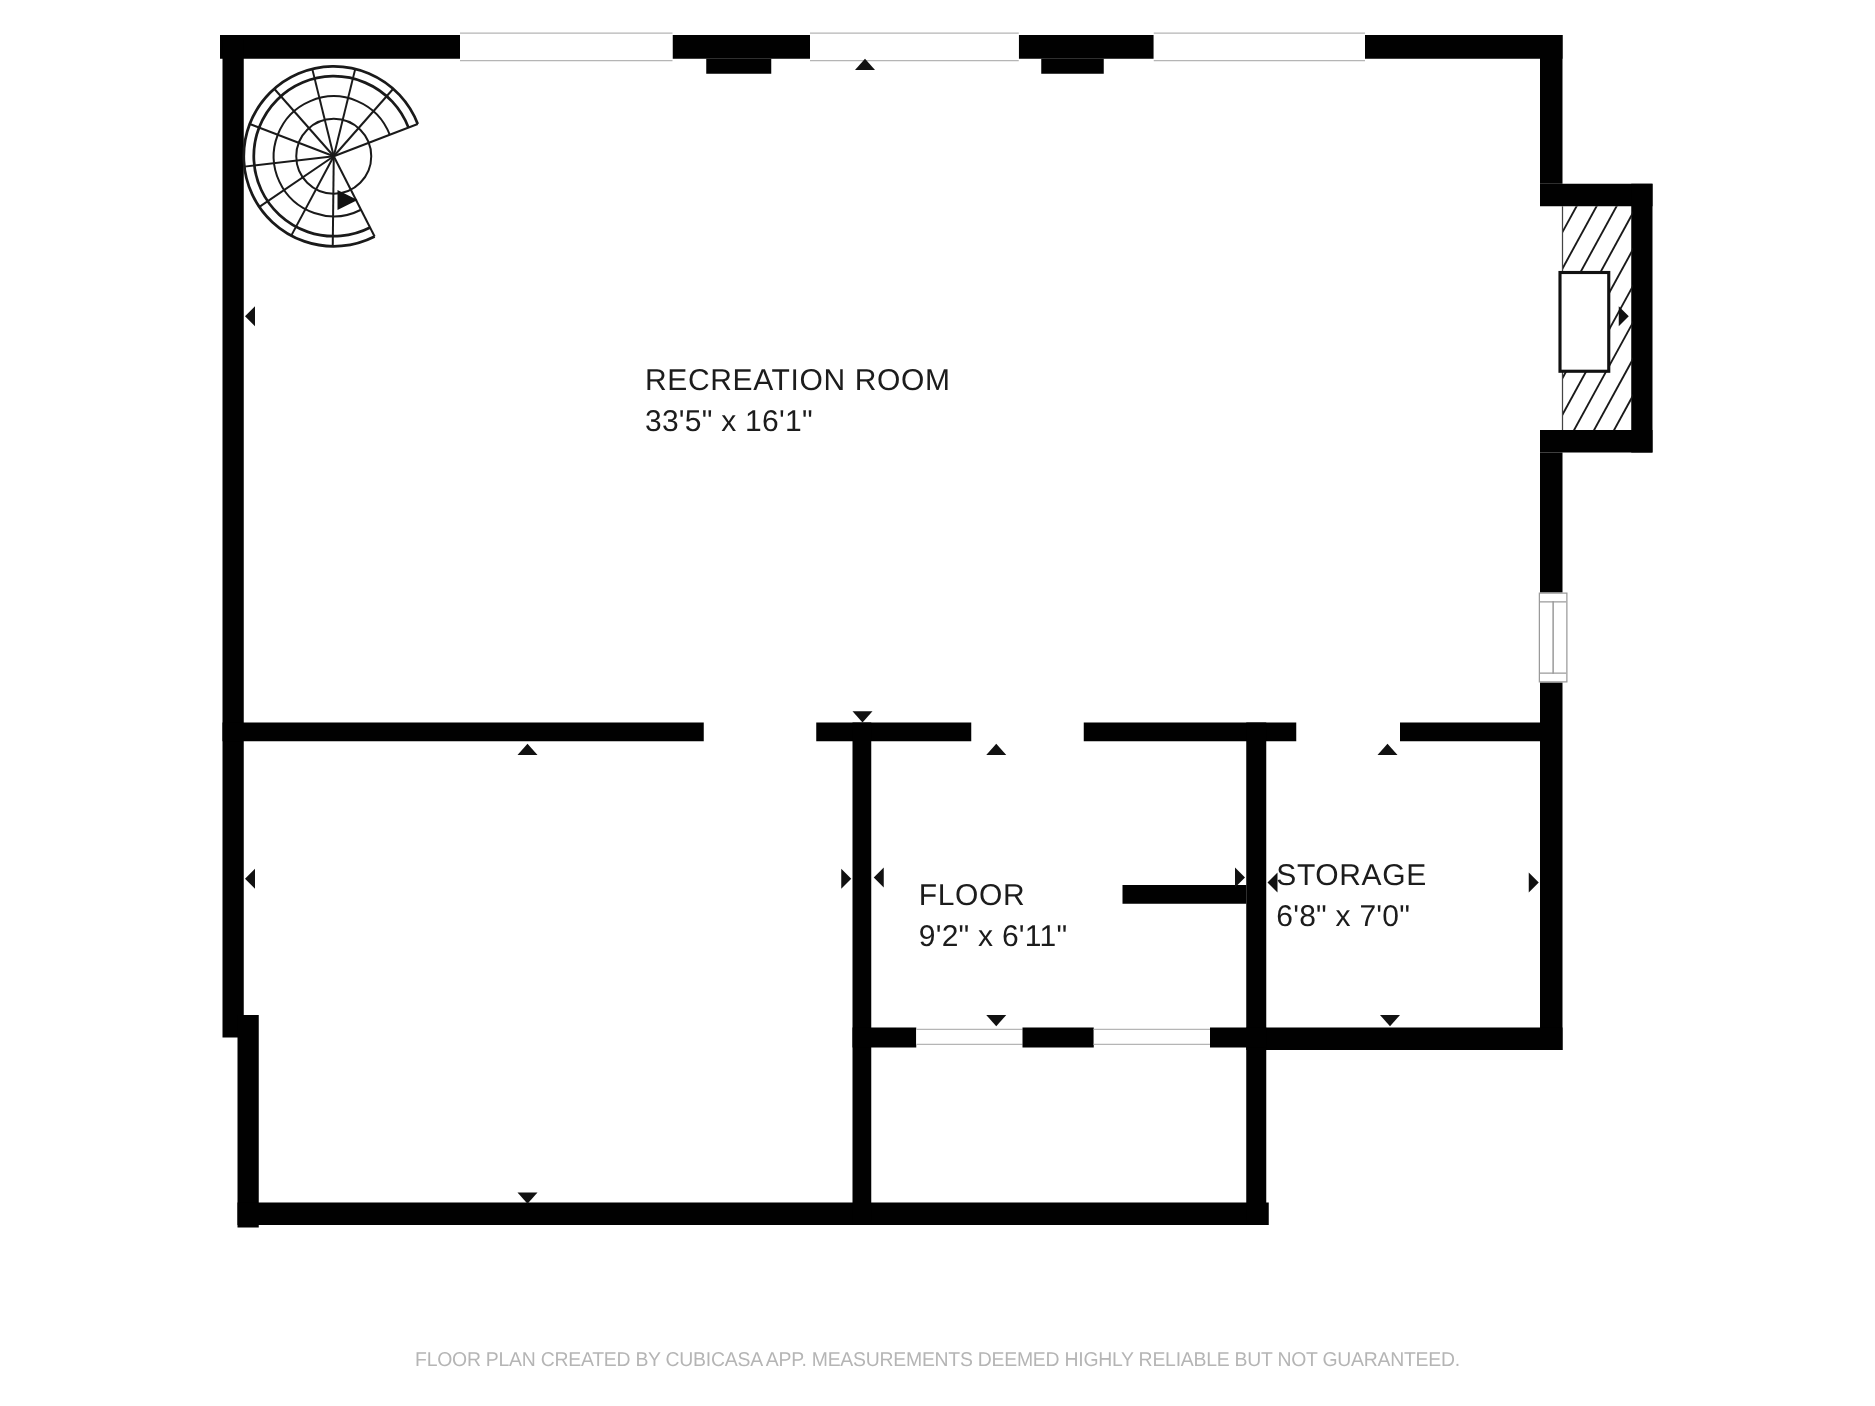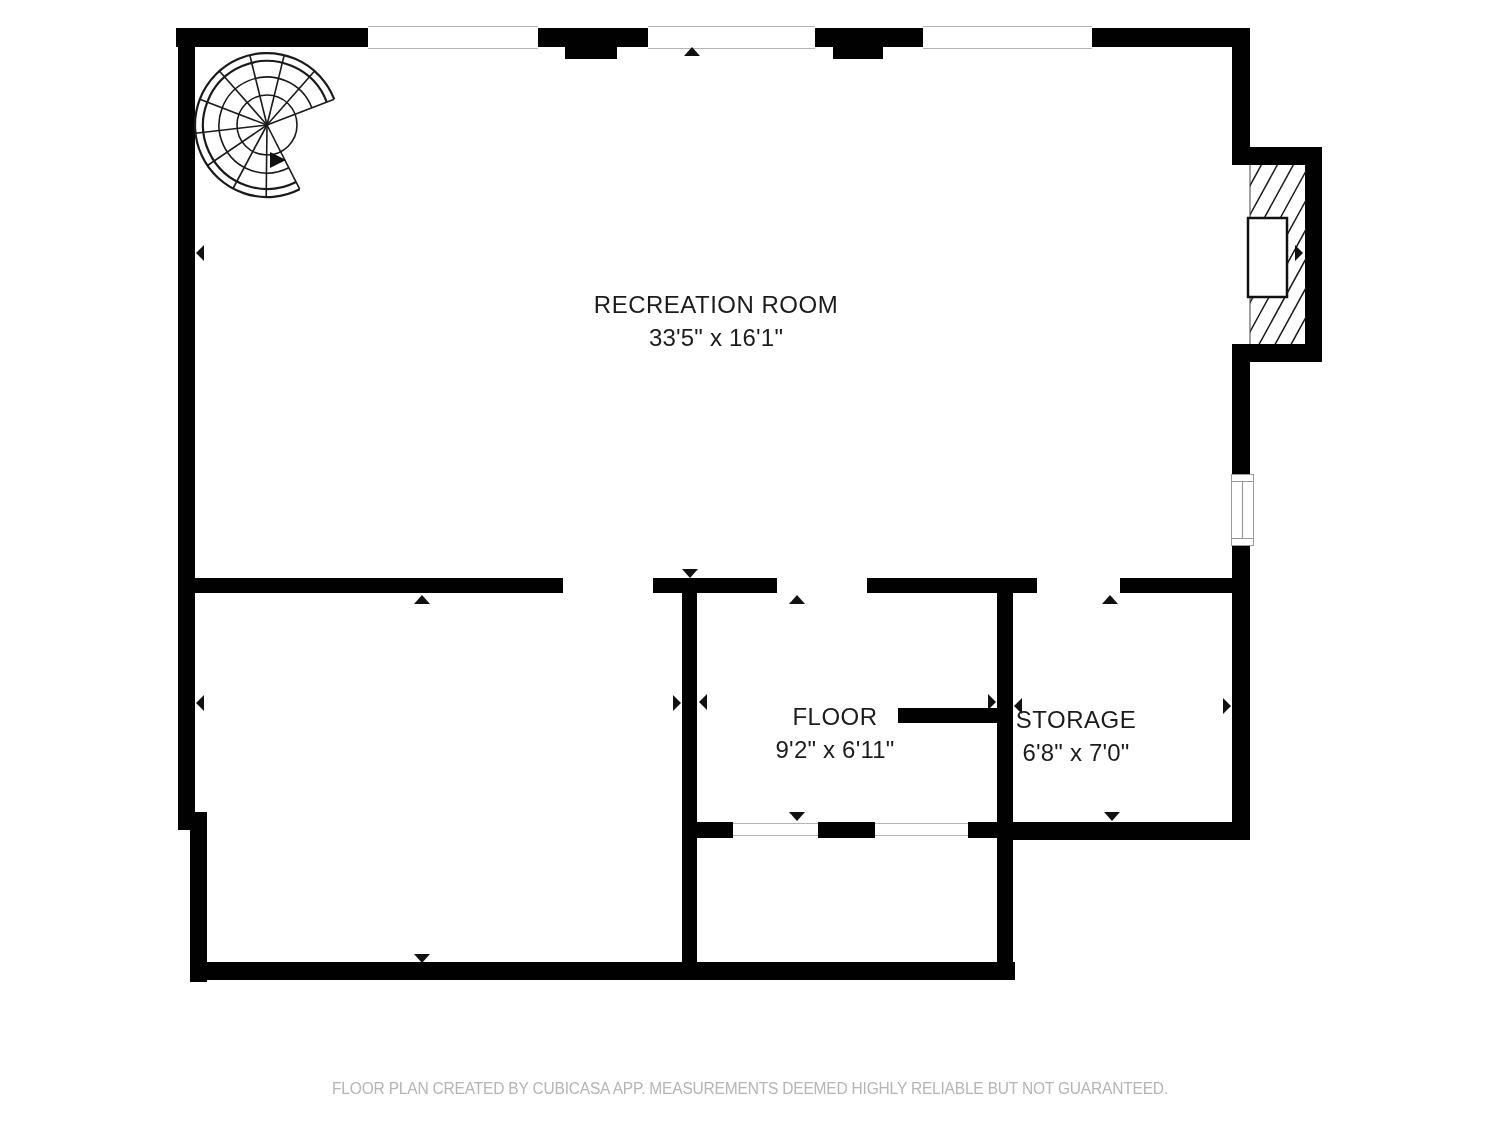--- a/index.html
+++ b/index.html
@@ -5,21 +5,21 @@
   html,body{margin:0;padding:0;background:#fff;}
   .canvas{
     position:relative;width:1500px;height:1125px;overflow:hidden;
     background:var(--bg,#ffffff);
     font-family:"Liberation Sans","DejaVu Sans",sans-serif;
   }
   .wall{position:absolute;background:var(--wall,#000);}
   .window-h{position:absolute;background:#fff;border-top:1px solid var(--winline,#b5b5b5);border-bottom:1px solid var(--winline,#b5b5b5);box-sizing:border-box;}
   .window-thin{position:absolute;background:#fff;border-top:1px solid var(--winline,#b5b5b5);border-bottom:1px solid var(--winline,#b5b5b5);box-sizing:border-box;}
   .overlay{position:absolute;left:0;top:0;width:1500px;height:1125px;}
-  .room-label{position:absolute;text-align:center;color:var(--label,#1c1c1c);line-height:33px;font-size:24px;letter-spacing:.5px;}
+  .room-label{position:absolute;color:var(--label,#1c1c1c);line-height:33px;font-size:24px;letter-spacing:.5px;}
   .room-label .dims{font-size:24px;letter-spacing:.2px;}
   .footer{
     position:absolute;left:0;top:1080px;width:1500px;text-align:center;
     color:var(--footer,#b5b5b5);font-size:16px;letter-spacing:-0.2px;
     transform:scaleX(.97);
   }
 </style>
 </head>
 <body>
 
@@ -138,20 +138,20 @@
     <div>RECREATION ROOM</div>
     <div class="dims">33'5" x 16'1"</div>
   </div>
 
 
   <div class="room-label" style="left:735px;top:700px;width:200px;">
     <div>FLOOR</div>
     <div class="dims">9'2" x 6'11"</div>
   </div>
 
-  <div class="room-label" style="left:976px;top:684px;width:200px;margin-top:19px;">
+  <div class="room-label" style="left:1021px;top:684px;width:200px;">
     <div>STORAGE</div>
     <div class="dims">6'8" x 7'0"</div>
   </div>
 
   <div class="footer">FLOOR PLAN CREATED BY CUBICASA APP. MEASUREMENTS DEEMED HIGHLY RELIABLE BUT NOT GUARANTEED.</div>
 
 </div>
 
 </body></html>

